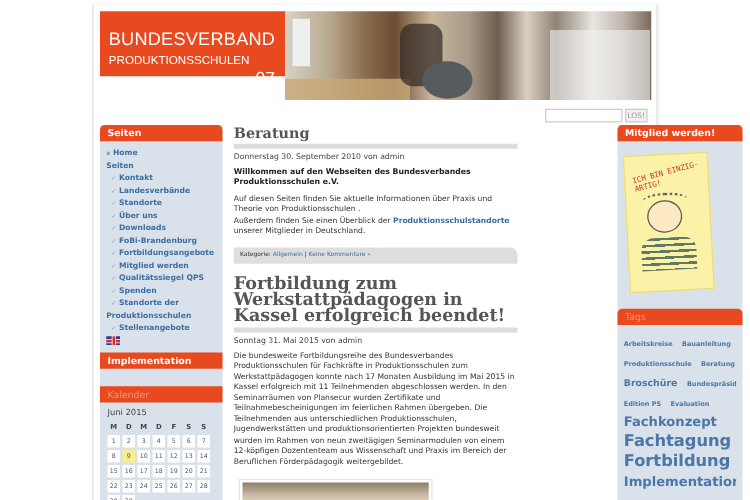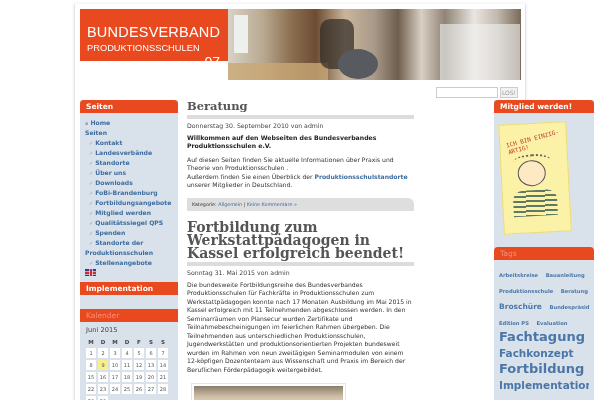--- a/index.html
+++ b/index.html
@@ -238,23 +238,23 @@
         <span class="t1">Beratung</span>
       </span>
       <span class="line">
         <span class="t2">Broschüre</span>
         <span class="t1">Bundespräsident</span>
       </span>
       <span class="line">
         <span class="t1">Edition PS</span>
         <span class="t1">Evaluation</span>
       </span>
+      <span class="line"><span class="t3">Fachkonzept</span></span>
       <span class="line">
         <span class="t4">Fachtagung</span>
         
       </span>
-      <span class="line"><span class="t3">Fachkonzept</span></span>
       <span class="line"><span class="t4">Fortbildung</span></span>
       <span class="line"><span class="t3">Implementation</span></span>
 
     </div>
   </div>
 </div>
 
 </body></html>

